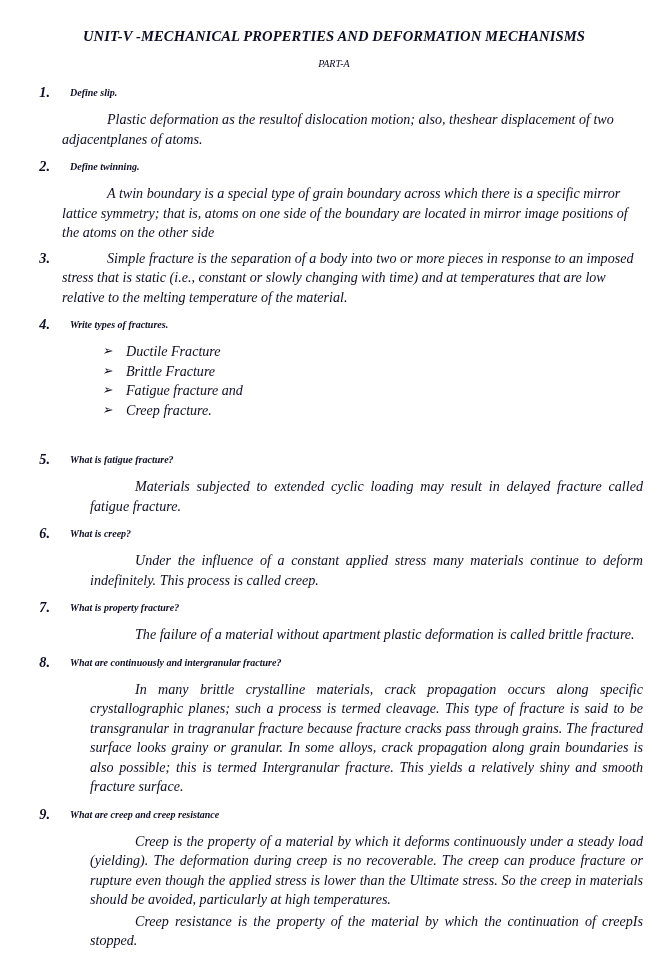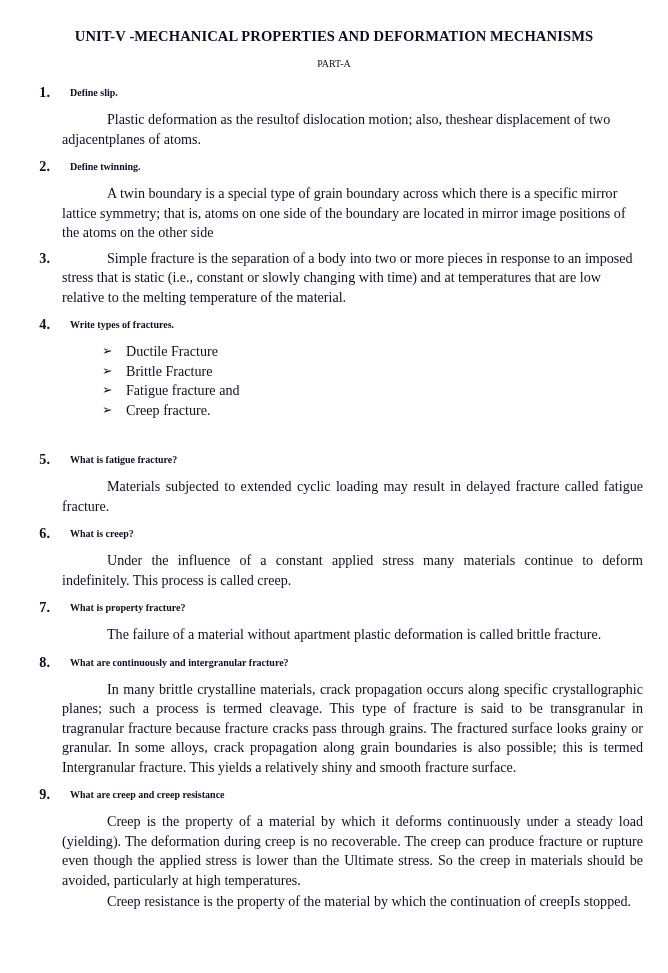--- a/index.html
+++ b/index.html
@@ -16,20 +16,21 @@
     color: #0d0d23;
     -webkit-font-smoothing: none;
   }
 
   .page {
     position: relative;
     width: 668px;
     height: 973px;
     box-sizing: border-box;
     padding: 28px 25px 0 25px;
+    font-style: italic;
   }
 
   
   .doc-title {
     text-align: center;
     font-weight: bold;
     font-size: 14.6px;
     letter-spacing: 0.1px;
     line-height: 1.15;
     margin: 0 0 2px 0;
@@ -75,20 +76,21 @@
   .ans {
     font-size: 14.1px;
     line-height: 19.5px;
     margin: 5px 0 6px 0;
     padding-left: 0;
     text-indent: 45px;
   }
   .ans.justify {
     text-align: justify;
     text-justify: inter-word;
+    margin-left: 28px;
   }
   .ans.left {
     text-align: left;
   }
   .ans.tight {
     margin-bottom: 2px;
   }
   .ans.follow {
     margin-top: 0;
   }

